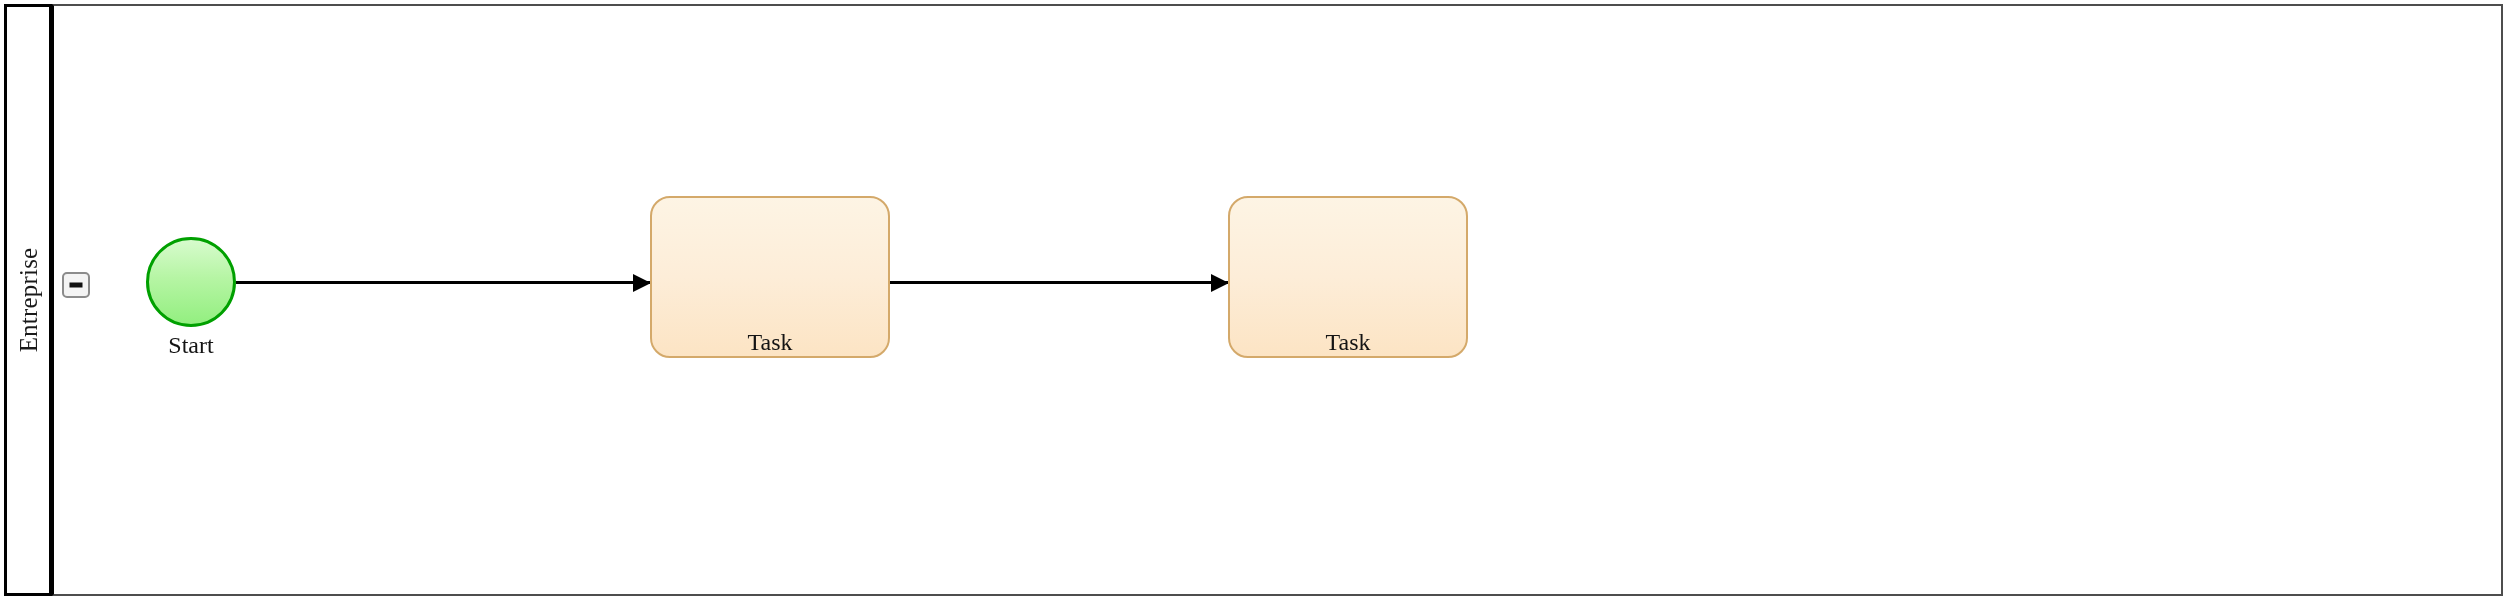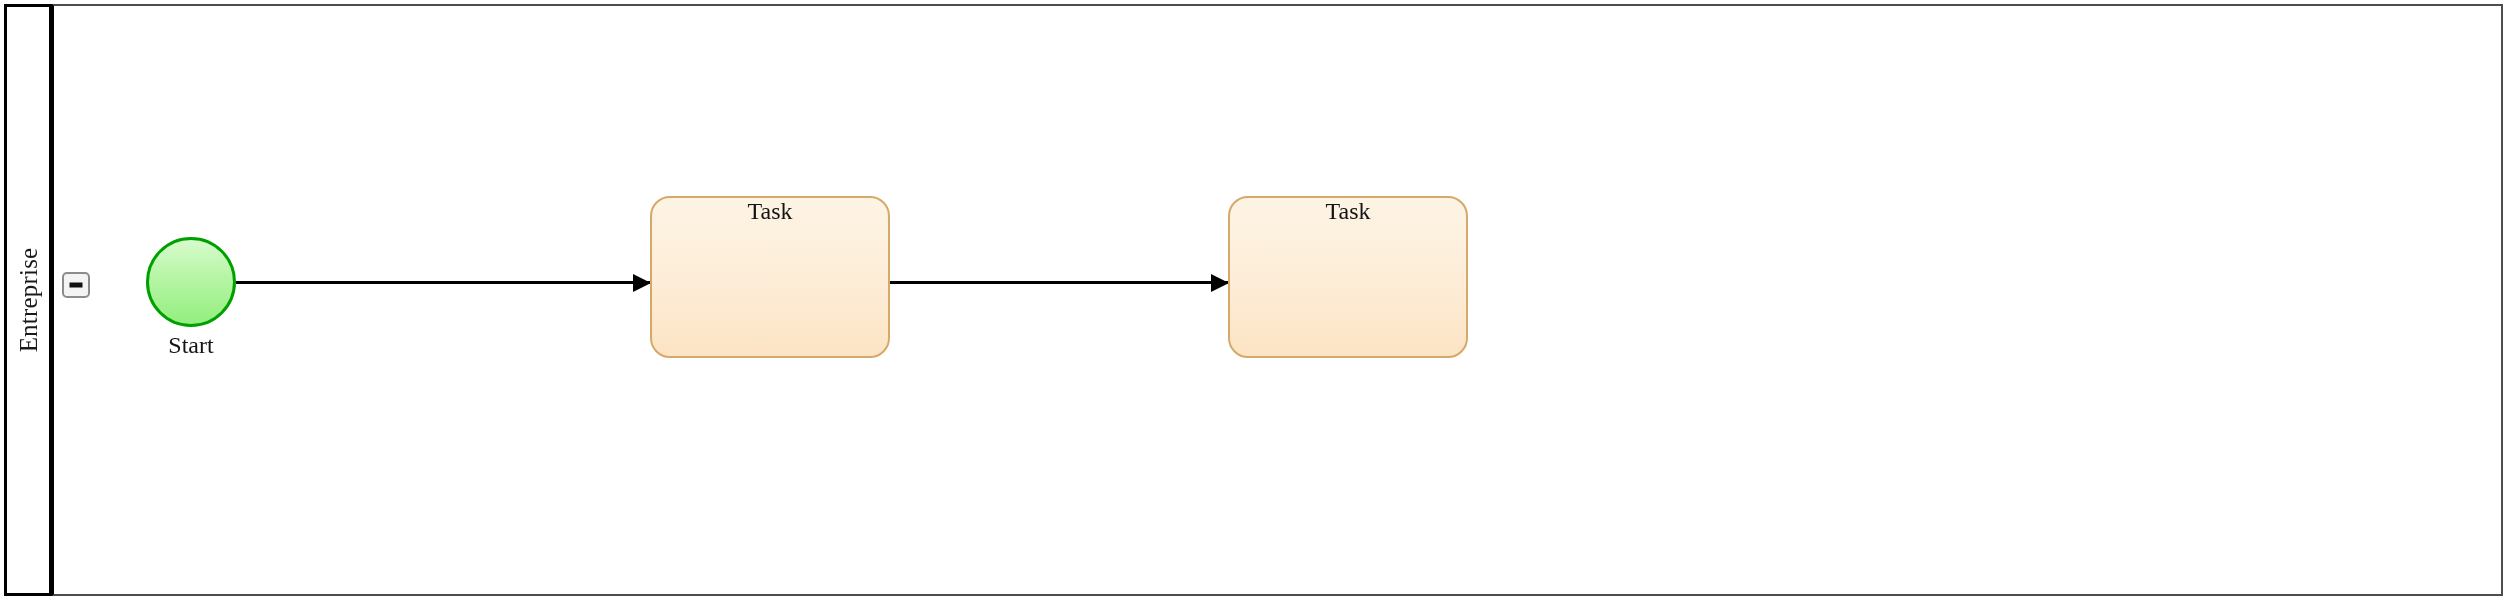--- a/index.html
+++ b/index.html
@@ -123,21 +123,21 @@
   .task {
     position: absolute;
     top: 196px;
     width: 240px;
     height: 162px;
     box-sizing: border-box;
     border: 2px solid #d4a96a;
     border-radius: 20px;
     background: linear-gradient(to bottom, #fdf4e4 0%, #fdedd8 50%, #fce4c4 100%);
     display: flex;
-    align-items: flex-start;
+    align-items: flex-end;
     justify-content: center;
   }
   .task-label {
     font-family: "Liberation Serif", "DejaVu Serif", serif;
     font-size: 24px;
     color: #141414;
     text-align: center;
     padding: 0 10px;
     white-space: pre-wrap;
   }

